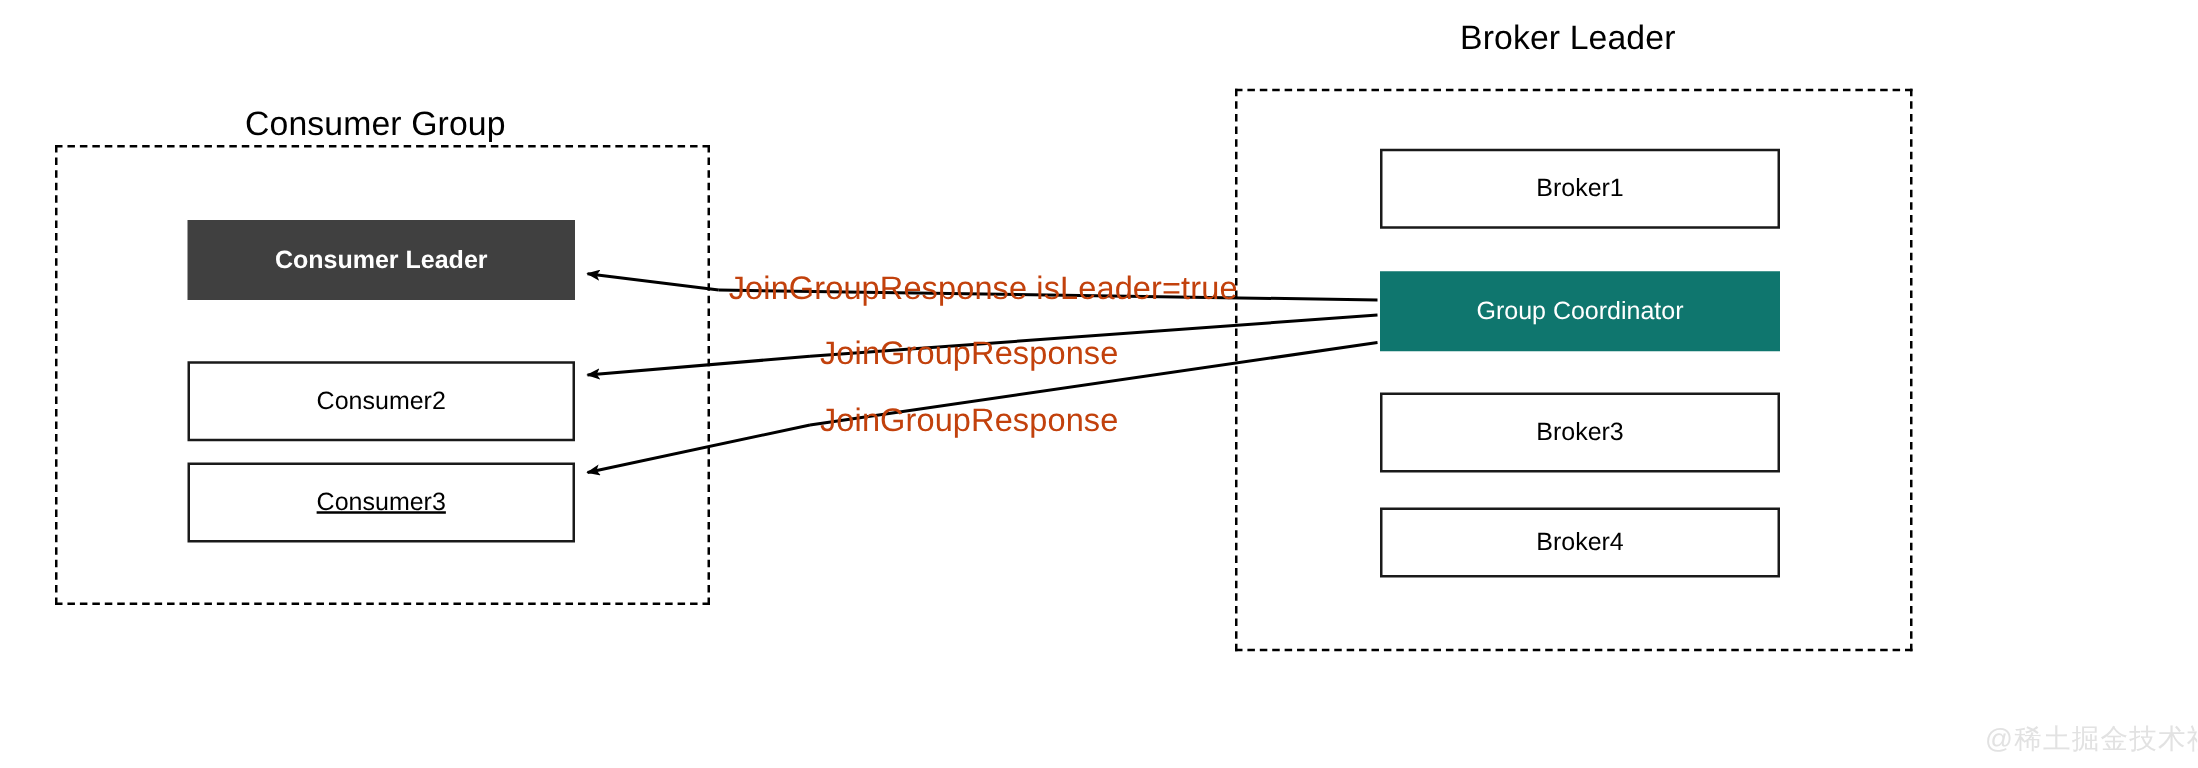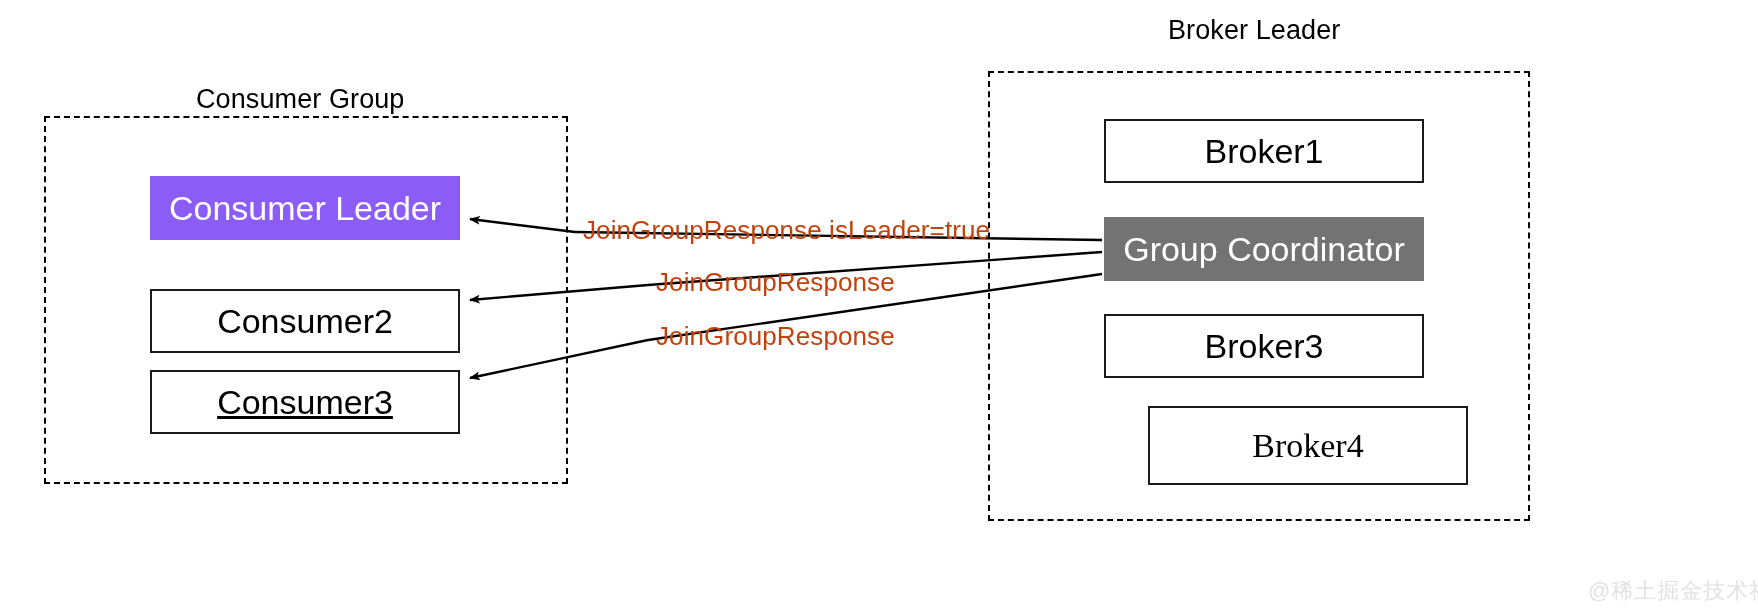--- a/index.html
+++ b/index.html
@@ -30,35 +30,36 @@
     border: 2.5px dashed #000000;
     box-sizing: border-box;
     background: transparent;
   }
   .node {
     position: absolute;
     box-sizing: border-box;
     display: flex;
     align-items: center;
     justify-content: center;
-    font-size: 34px;
+    font-size: 20px;
     color: #000000;
     white-space: nowrap;
   }
   .node.plain {
     background: #ffffff;
     border: 2.2px solid #1a1a1a;
   }
   .node.green {
-    background: #8b5cf6;
+    background: #404040;
     border: none;
     color: #ffffff;
+    font-weight: bold;
   }
   .node.blue {
-    background: #737373;
+    background: #0f766e;
     border: none;
     color: #ffffff;
   }
   .edge-label {
     position: absolute;
     font-size: 26px;
     color: #c2410c;
     white-space: nowrap;
     letter-spacing: 0.1px;
   }
@@ -131,21 +132,21 @@
   </div>
 
   <div class="node blue" style="left:1104px; top:217px; width:320px; height:64px;">
     <span>Group Coordinator</span>
   </div>
 
   <div class="node plain" style="left:1104px; top:314px; width:320px; height:64px;">
     <span>Broker3</span>
   </div>
 
-  <div class="node plain" style="left:1148px; top:406px; width:320px; height:79px;font-family:Liberation Serif, serif;">
+  <div class="node plain" style="left:1104px; top:406px; width:320px; height:56px;">
     <span>Broker4</span>
   </div>
 
   <div class="edge-label" style="left:583px; top:215px;">JoinGroupResponse isLeader=true</div>
 
   <div class="edge-label" style="left:656px; top:267px;">JoinGroupResponse</div>
 
   <div class="edge-label" style="left:656px; top:321px;">JoinGroupResponse</div>
 
   <div class="watermark" style="left:1588px; top:576px;">@稀土掘金技术社区</div>

